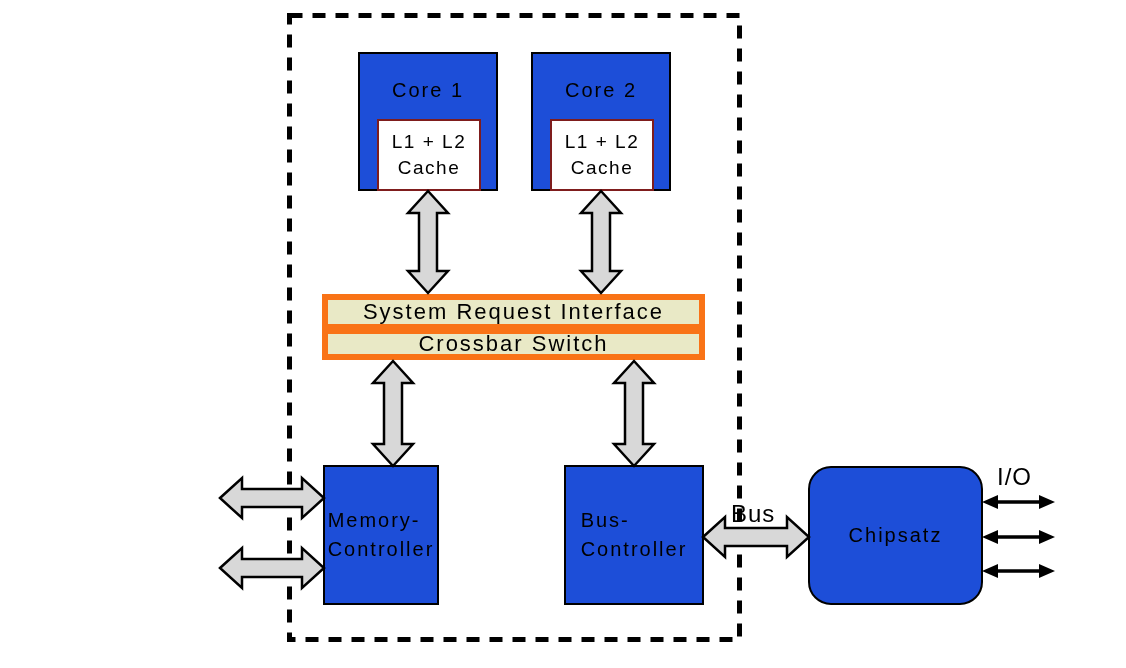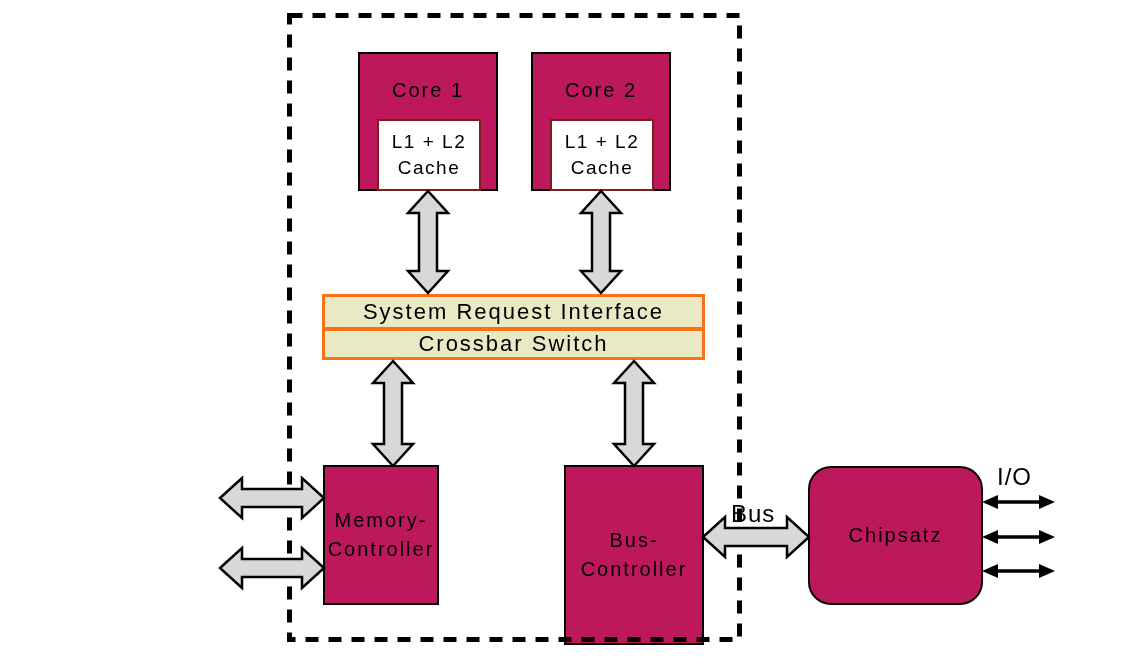--- a/index.html
+++ b/index.html
@@ -12,27 +12,26 @@
     overflow:hidden;
   }
   .overlay{
     position:absolute;left:0;top:0;width:1126px;height:668px;
     z-index:2;
     pointer-events:none;
   }
   .box{
     position:absolute;
     box-sizing:border-box;
-    background:#be185d;
+    background:#1d4ed8;
     border:2px solid #000;
     z-index:1;
     display:flex;
     align-items:center;
     justify-content:center;
-    text-align:center;
   }
   .node-label{
     font-size:20px;
     letter-spacing:2px;
     line-height:29px;
     white-space:nowrap;
   }
   
   .core{align-items:flex-start;}
   .core .node-label{margin-top:22px;}
@@ -50,30 +49,30 @@
     font-size:19px;letter-spacing:1.5px;line-height:26px;
     white-space:nowrap;
   }
   
   .bars{
     position:absolute;left:322px;top:294px;width:383px;z-index:1;
   }
   .bar{
     box-sizing:border-box;
     background:#e9e9c6;
-    border:3px solid #f97316;
+    border:6px solid #f97316;
     display:flex;align-items:center;justify-content:center;
     font-size:22px;letter-spacing:2px;white-space:nowrap;
   }
   #sri-bar{height:36px;}
   #crossbar-bar{height:32px;margin-top:-2px;}
   
   #ram{left:82px;top:465px;width:138px;height:140px;}
   #memctrl{left:323px;top:465px;width:116px;height:140px;}
-  #busctrl{left:564px;top:465px;width:140px;height:180px;}
+  #busctrl{left:564px;top:465px;width:140px;height:140px;}
   #chipsatz{left:808px;top:466px;width:175px;height:139px;border-radius:23px;}
   .two-line{display:flex;flex-direction:column;}
   
   .float-label{
     position:absolute;z-index:3;
     font-size:24px;letter-spacing:1px;white-space:nowrap;
   }
   #bus-label{left:731px;top:500px;}
   #io-label{left:997px;top:463px;}
 </style>

